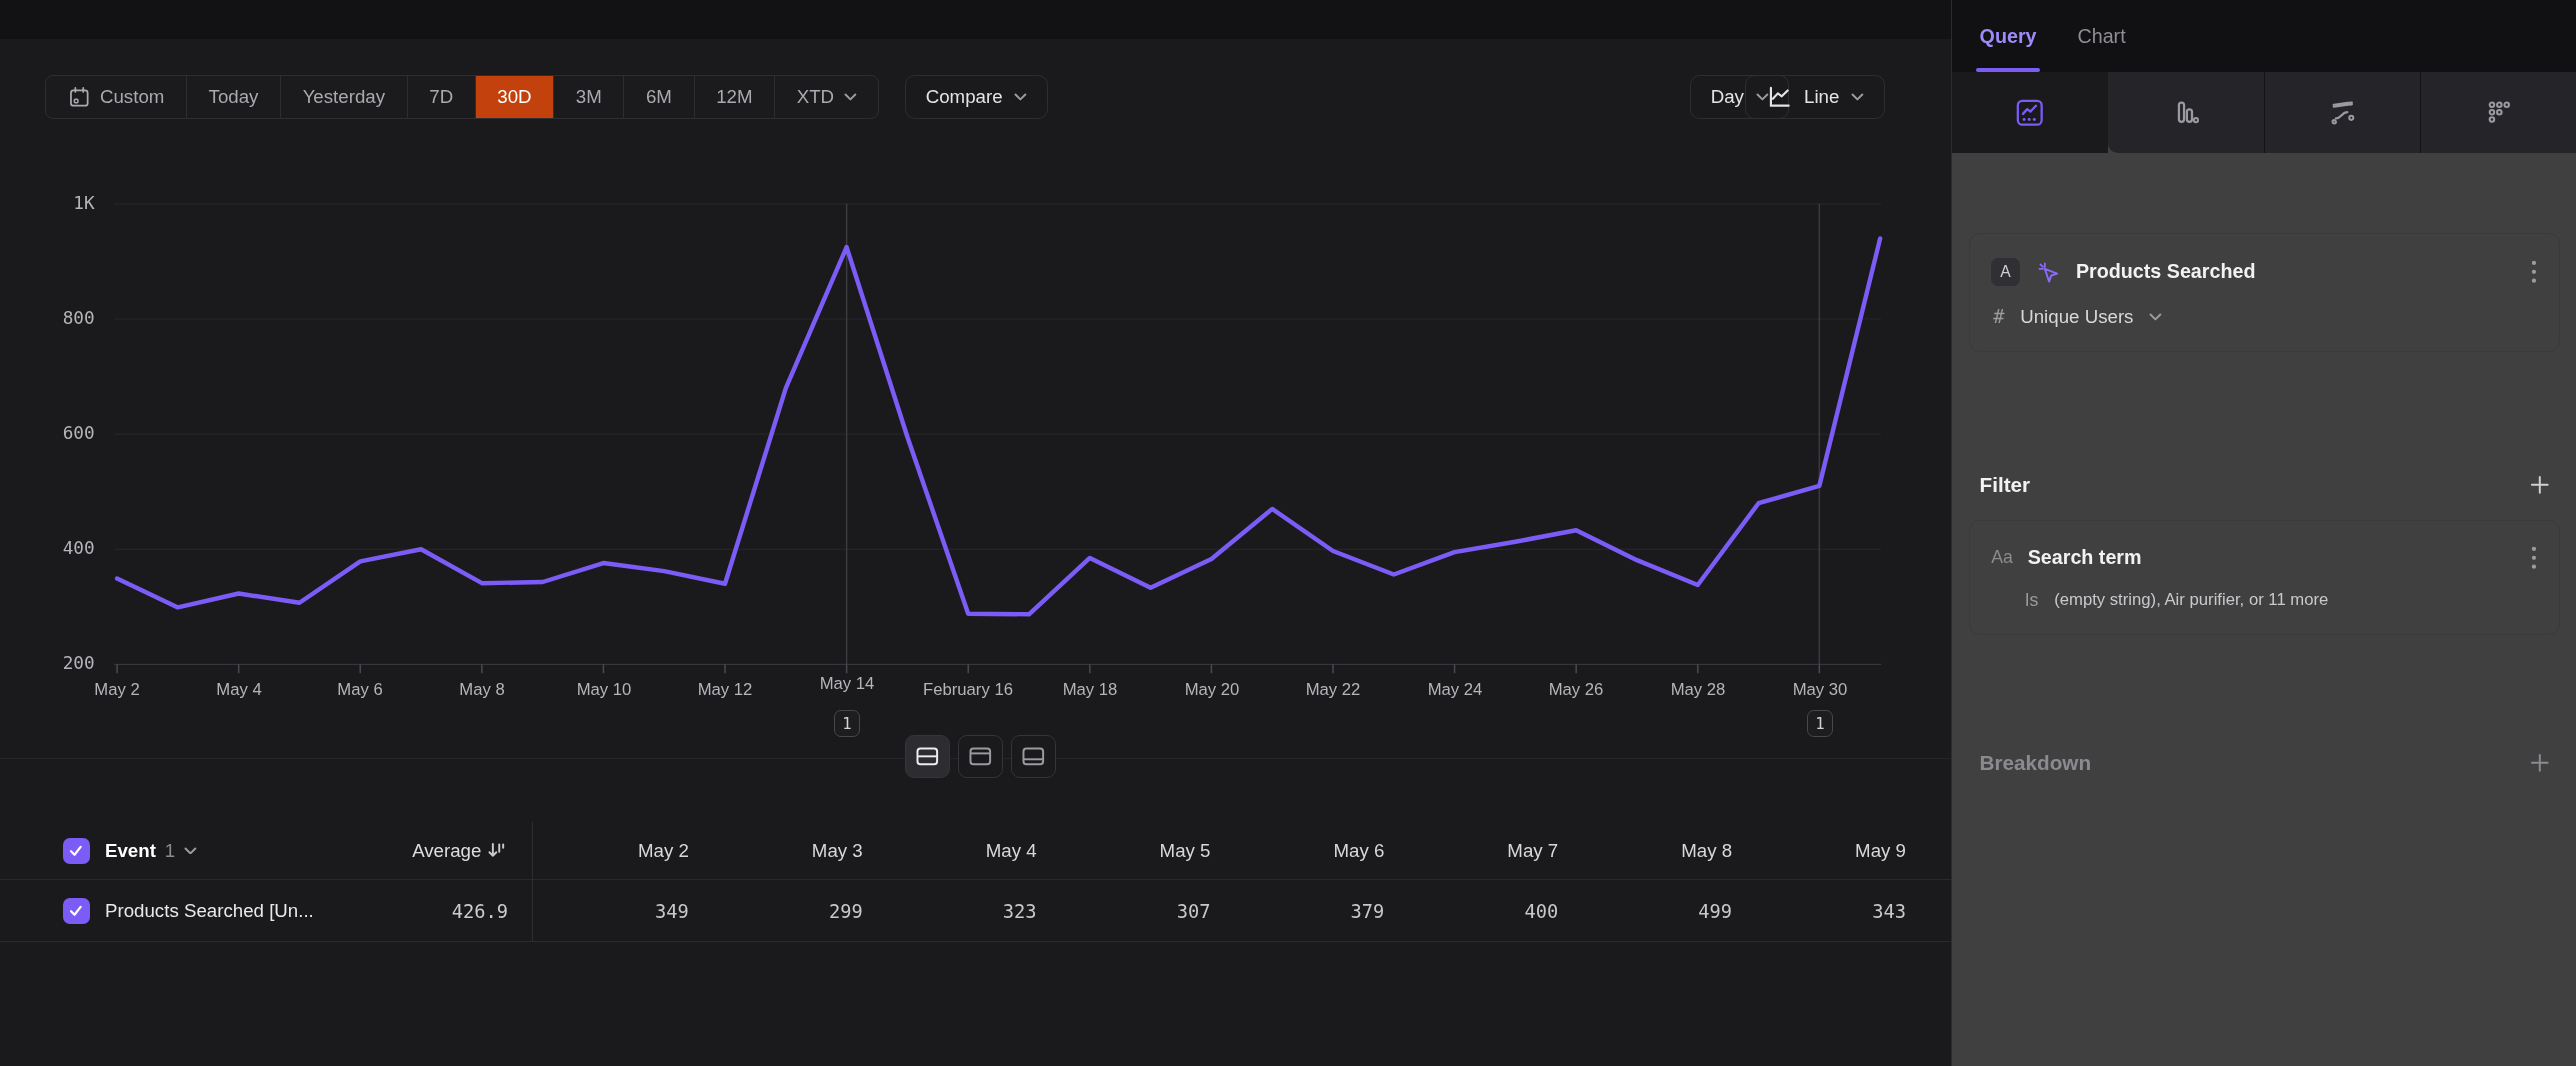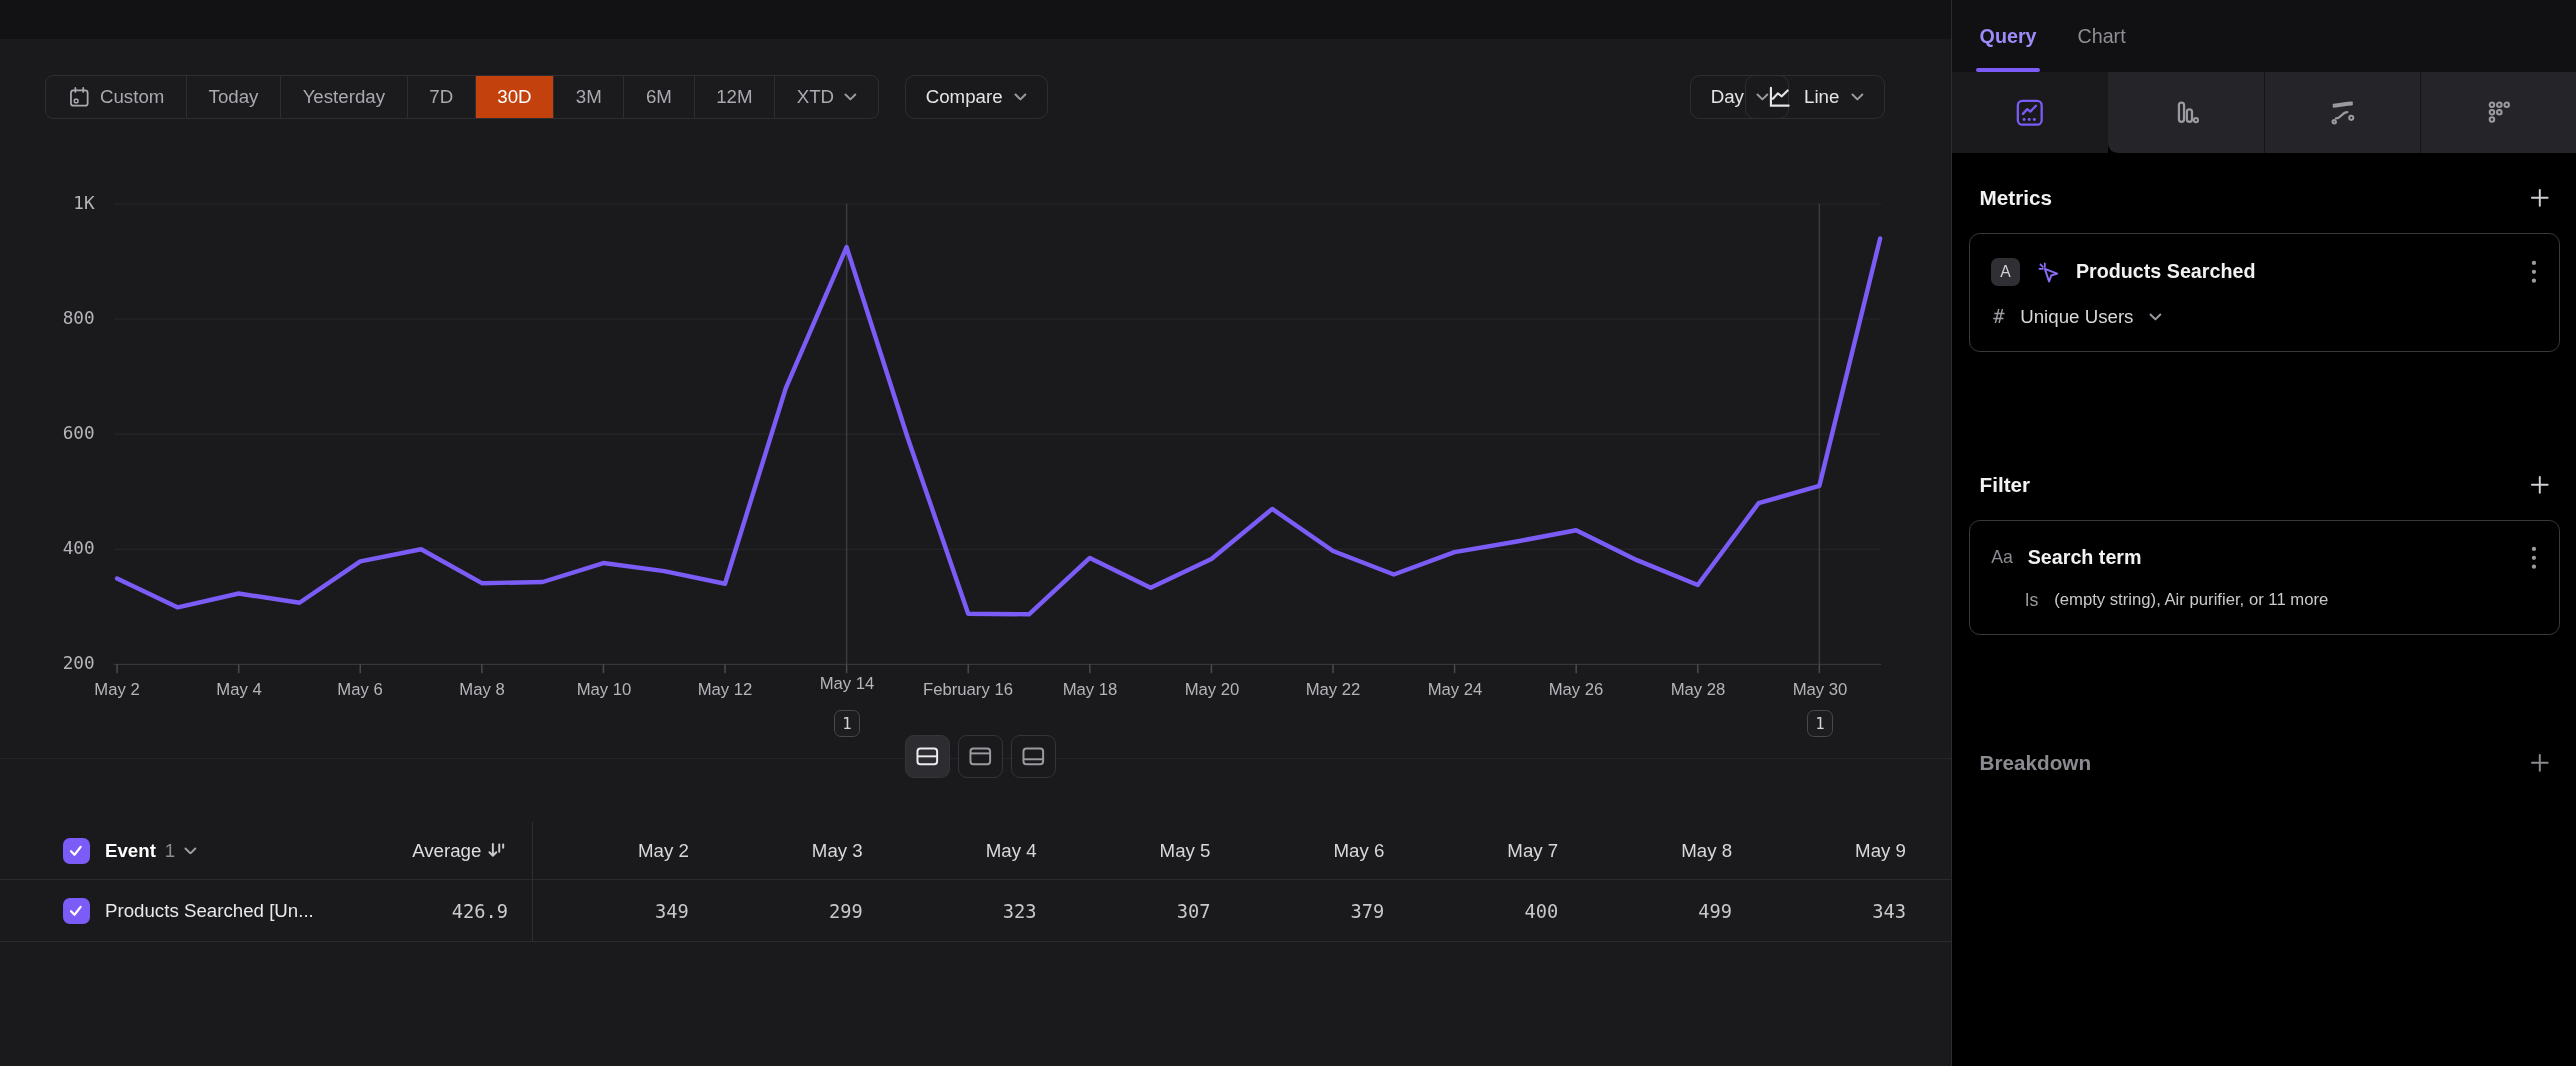--- a/index.html
+++ b/index.html
@@ -69,21 +69,21 @@
   .avg-val { position:absolute; right:1443px; top:50%; transform:translateY(-50%);
              font-size:18.7px; color:#cccccf; }
   .col-grid { position:absolute; left:515px; top:0; height:100%; width:1391px;
               display:grid; grid-template-columns:repeat(8,1fr); }
   .col-grid div { display:flex; align-items:center; justify-content:flex-end; }
   #tbl-head .col-grid div { font-size:18.7px; color:#d8d8db; }
   #tbl-row  .col-grid div { font-size:18.7px; color:#c8c8cc; font-family:"DejaVu Sans Mono",monospace; }
 
   
   #panel { position:absolute; left:1951px; top:0; width:625px; height:1067px;
-           background:#000000; border-left:1px solid #2c2c30; }
+           background:#404040; border-left:1px solid #2c2c30; }
   #panel-tabs { position:absolute; left:0; top:0; width:625px; height:72px; background:#111114;
                 display:flex; align-items:center; gap:41px; padding:0 27.6px; }
   .ptab { font-size:19.7px; color:#8e8e94; cursor:pointer; position:relative; height:100%;
           display:flex; align-items:center; }
   .ptab.active { color:#9e8bfa; font-weight:bold; }
   .ptab.active::after { content:""; position:absolute; left:-3.9px; right:-3.9px; bottom:0;
                         height:3.9px; border-radius:3px; background:#7c5cf7; }
   #icon-tabs { position:absolute; left:0; top:72px; width:625px; height:81px; display:flex; }
   .itab { flex:1; display:flex; align-items:center; justify-content:center; cursor:pointer;
           background:#242429; border-right:1px solid #141416; }
@@ -348,28 +348,20 @@
           <circle cx="7" cy="6" r="2" fill="none" stroke="#9a9aa0" stroke-width="1.8"></circle>
           <circle cx="13.5" cy="6" r="2" fill="none" stroke="#9a9aa0" stroke-width="1.8"></circle>
           <circle cx="20" cy="6" r="2" fill="none" stroke="#9a9aa0" stroke-width="1.8"></circle>
           <circle cx="7" cy="12.5" r="2" fill="none" stroke="#9a9aa0" stroke-width="1.8"></circle>
           <circle cx="13.5" cy="12.5" r="2" fill="none" stroke="#9a9aa0" stroke-width="1.8"></circle>
           <circle cx="7" cy="19" r="2" fill="none" stroke="#9a9aa0" stroke-width="1.8"></circle>
         </svg>
       </div>
     </div>
 
-    <div class="sect-head" style="top:185px;">
-      <span class="sect-title">Metrics</span>
-      <span class="plus-btn">
-        <svg width="21.6" height="21.6" viewBox="0 0 22 22">
-          <path d="M11 3 V19 M3 11 H19" stroke="#cfcfd4" stroke-width="2" stroke-linecap="round"></path>
-        </svg>
-      </span>
-    </div>
     <div class="card" style="top:233px;">
       <div class="card-r1">
         <span class="badge-a">A</span>
         <svg width="26.6" height="26.6" viewBox="0 0 27 27">
           <path d="M10 10 L22.5 14.8 L16.5 16.8 L14.3 22.8 Z" fill="none" stroke="#8b6cf8" stroke-width="2" stroke-linejoin="round"></path>
           <path d="M4.5 10 H8 M10 4.5 V8 M5.5 5.5 L8 8" stroke="#8b6cf8" stroke-width="1.8" stroke-linecap="round"></path>
         </svg>
         <span class="card-title">Products Searched</span>
         <svg class="kebab" width="5.9" height="25.6" viewBox="0 0 6 26">
           <circle cx="3" cy="4" r="2.2" fill="#9a9aa0"></circle>

